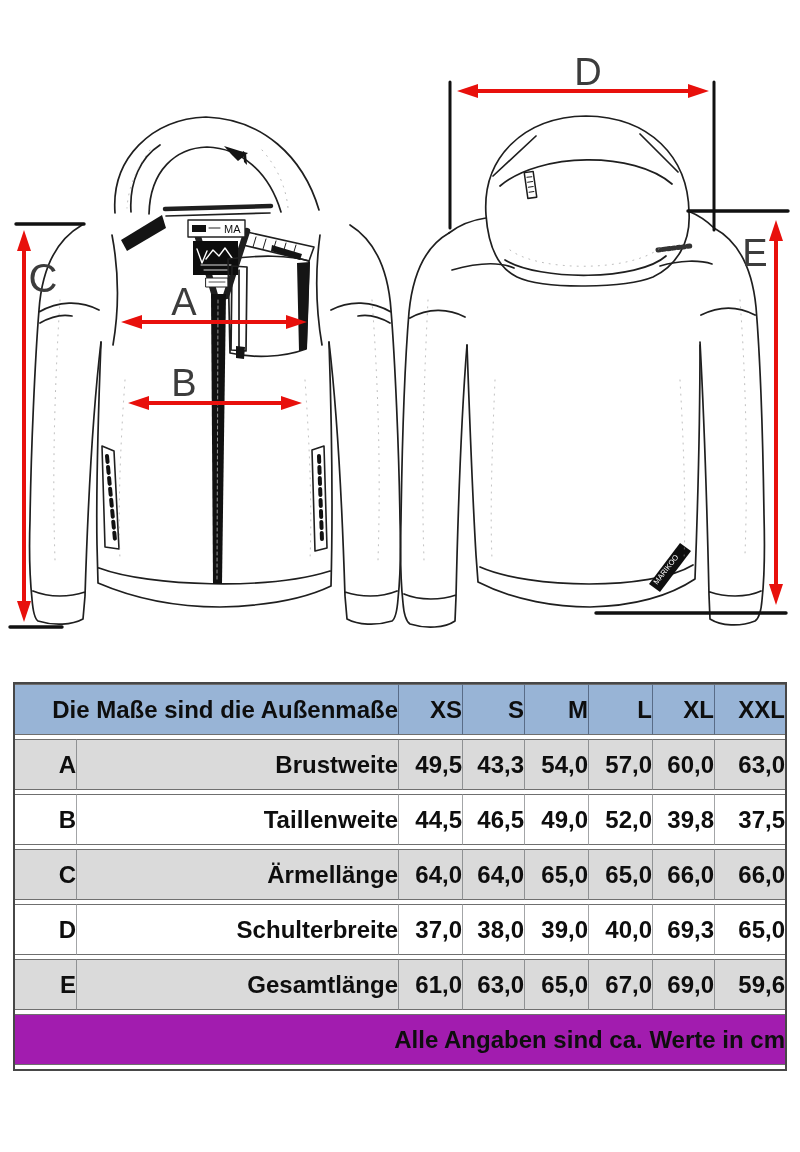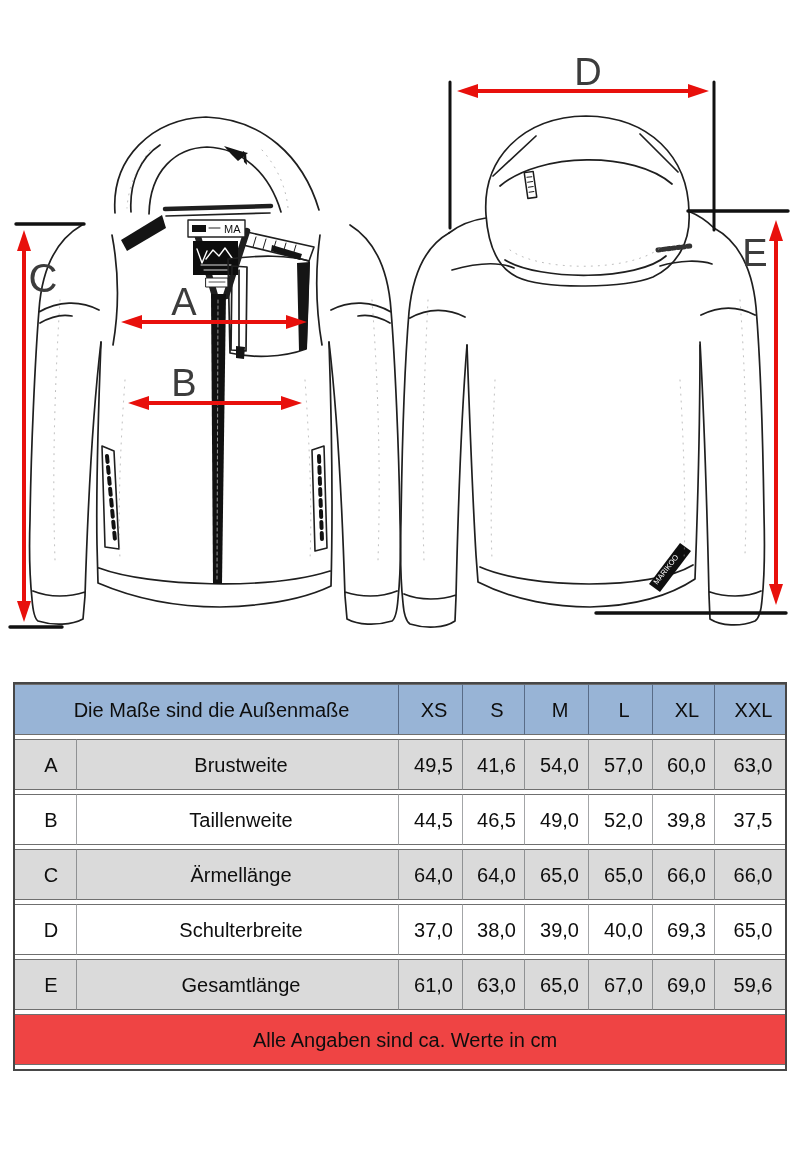--- a/index.html
+++ b/index.html
@@ -10,34 +10,34 @@
   .diagram{position:absolute;left:0;top:0;}
   .table-wrap{
     position:absolute;left:13px;top:682px;width:774px;height:389px;
     border:2px solid #474747;background:#ffffff;overflow:hidden;box-sizing:border-box;
   }
   table.size-table{
     width:770px;table-layout:fixed;border-collapse:separate;border-spacing:0 4px;
     margin:-4px 0;
   }
   .size-table th,.size-table td{
-    font-size:20px;line-height:1;height:49px;vertical-align:middle;text-align:center;
-    font-weight:400;color:#0e0e0e;padding:0 0 0 7px;overflow:hidden;white-space:nowrap;
+    font-size:24px;line-height:1;height:49px;vertical-align:middle;text-align:right;
+    font-weight:700;color:#0e0e0e;padding:0 0 0 7px;overflow:hidden;white-space:nowrap;
     border-top:1px solid #6f6f6f;border-bottom:1px solid #6f6f6f;
     border-right:1px solid rgba(50,55,60,0.45);
   }
   .size-table th:last-child,.size-table td:last-child{border-right:none;}
   .size-table thead th{background:#98b4d6;border-right:1px solid rgba(25,35,55,0.5);}
   .size-table thead th.title{padding-left:10px;}
   .row-gray td{background:#dadada;}
   .row-white td{background:#ffffff;}
   td.letter{padding-left:11px;}
   td.mname{padding-left:7px;}
   td.val{padding-left:6px;margin-left:16px;}
-  .size-table tfoot td.footnote{background:#ef4444;padding-left:10px;border-right:none;margin-top:8px;}
+  .size-table tfoot td.footnote{background:#a21caf;padding-left:10px;border-right:none;margin-top:8px;}
 </style>
 </head>
 <body>
 
 <svg class="diagram" width="800" height="672" viewBox="0 0 800 672" fill="none" stroke-linecap="round" stroke-linejoin="round">
 
   <g stroke="#1f1f1f" stroke-width="1.7">
 
     <path d="
       M 82 225 C 56 240 42 268 39 310 C 35 360 31 450 30 520 C 29 550 30 580 32 599
@@ -225,21 +225,21 @@
         <th>L</th>
         <th>XL</th>
         <th>XXL</th>
       </tr>
     </thead>
     <tbody>
       <tr class="row-gray">
         <td class="letter">A</td>
         <td class="mname">Brustweite</td>
         <td class="val">49,5</td>
-        <td class="val">41,6</td>
+        <td class="val">43,3</td>
         <td class="val">54,0</td>
         <td class="val">57,0</td>
         <td class="val">60,0</td>
         <td class="val">63,0</td>
       </tr>
       <tr class="row-white">
         <td class="letter">B</td>
         <td class="mname">Taillenweite</td>
         <td class="val">44,5</td>
         <td class="val">46,5</td>

